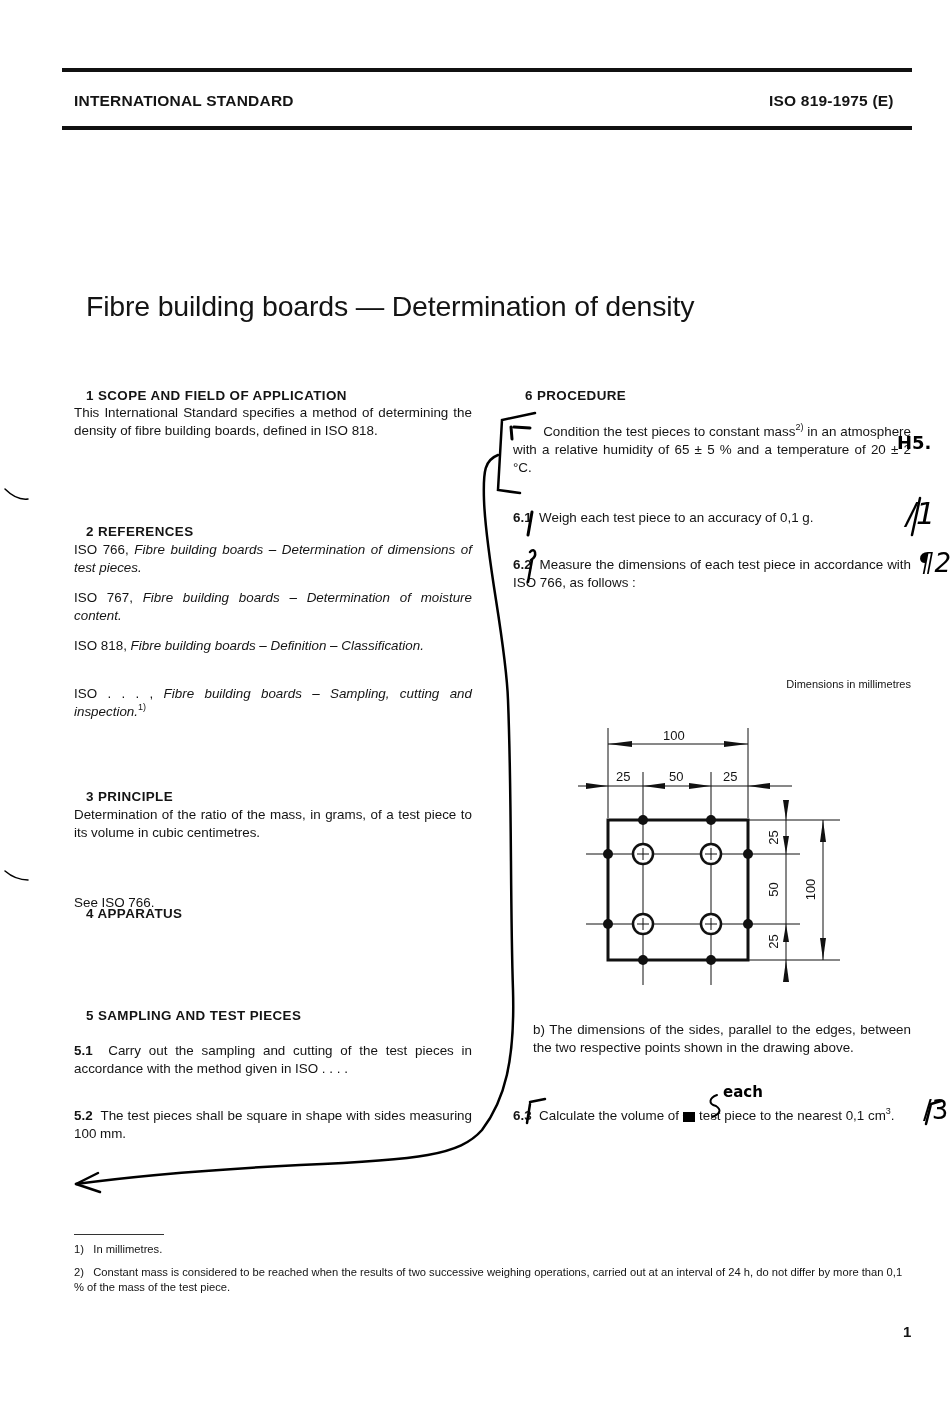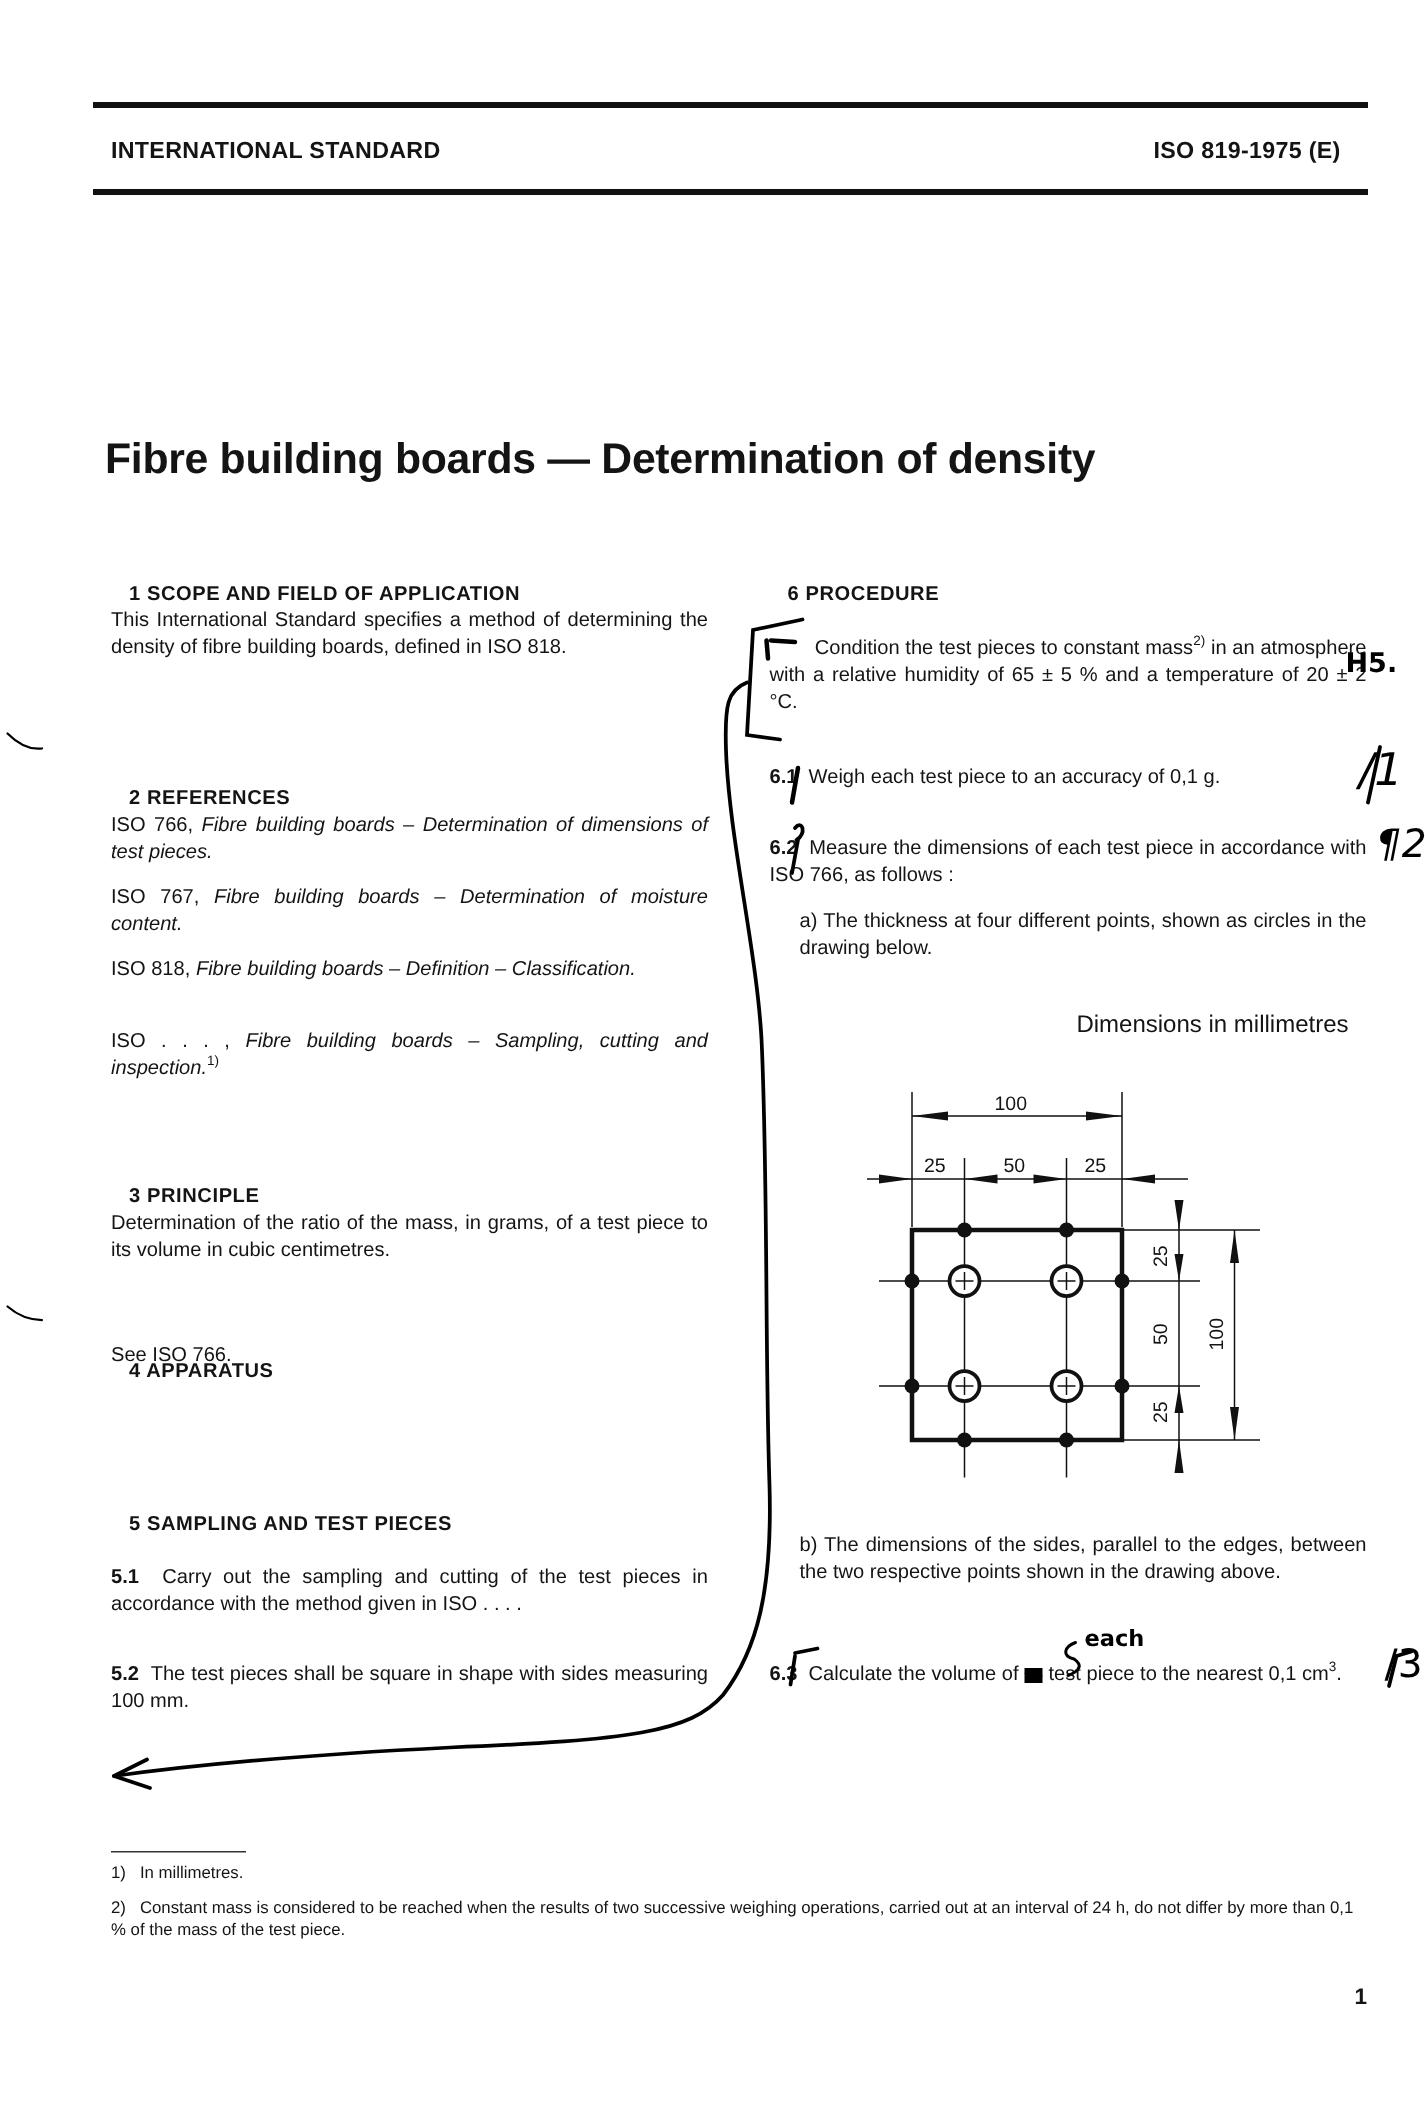--- a/index.html
+++ b/index.html
@@ -1,20 +1,20 @@
 <!DOCTYPE html>
 <html><head>
 <meta charset="utf-8">
 <style>
   html, body { margin: 0; padding: 0; background: #ffffff; }
   body { width: 950px; height: 1401px; position: relative; overflow: hidden;
          font-family: "Liberation Sans", "DejaVu Sans", sans-serif; color: #141414; }
   .rule { position: absolute; left: 62px; width: 850px; height: 4px; background: #111; }
   .hdr { position: absolute; top: 92px; font-size: 15.5px; font-weight: bold; letter-spacing: 0.2px; }
-  .title { position: absolute; left: 70px; top: 290px; font-size: 28.5px; font-weight: bold; letter-spacing: -0.2px; }
+  .title { position: absolute; left: 86px; top: 290px; font-size: 28.5px; font-weight: normal; letter-spacing: -0.2px; }
   .col { position: absolute; width: 398px; font-size: 13.4px; line-height: 18px; }
   .h { font-weight: bold; font-size: 13.4px; letter-spacing: 0.4px; margin: 12px; position: absolute; left: 0; }
   .p { position: absolute; left: 0; width: 398px; text-align: justify; margin: 0; }
   .p.last { text-align-last: left; }
   .num { font-weight: bold; }
   i { font-style: italic; }
   sup { font-size: 9px; vertical-align: 6px; line-height: 0; }
   .fn { position: absolute; left: 74px; font-size: 11.2px; line-height: 15px; width: 838px; }
   .fnline { position: absolute; left: 74px; top: 1234px; width: 90px; height: 1px; background: #333; }
   .pagenum { position: absolute; left: 903px; top: 1323px; font-size: 15px; font-weight: bold; }
@@ -78,22 +78,21 @@
     <span>in an atmosphere with a relative humidity of 65 ± 5 % and a temperature of 20 ± 2 °C.</span>
   </p>
   <p class="p last" style="top:134px;">
     <span class="num">6.1</span>&nbsp;
     <span>Weigh each test piece to an accuracy of 0,1 g.</span>
   </p>
   <p class="p last" style="top:181px;">
     <span class="num">6.2</span>&nbsp;
     <span>Measure the dimensions of each test piece in accordance with ISO 766, as follows :</span>
   </p>
-  <p class="p last" style="top:230px; left:20px; width:378px;">a)  The thickness at four different points, shown as circles in the drawing below.</p>
-  <div style="position:absolute; top:300px; right:12px; font-size:16px;">Dimensions in millimetres</div>
+  <div style="position:absolute; top:300px; right:0; font-size:11px;">Dimensions in millimetres</div>
   <p class="p last" style="top:646px; left:20px; width:378px;">b)  The dimensions of the sides, parallel to the edges, between the two respective points shown in the drawing above.</p>
   <p class="p last" style="top:732px;">
     <span class="num">6.3</span>&nbsp;
     <span>Calculate the volume of</span>
     <span style="background:#000; color:#000; font-size:9px;">the</span>
     <span>test piece to the nearest 0,1 cm</span><sup>3</sup><span>.</span>
   </p>
 </div>
 
 <svg class="ann" width="950" height="1401">

